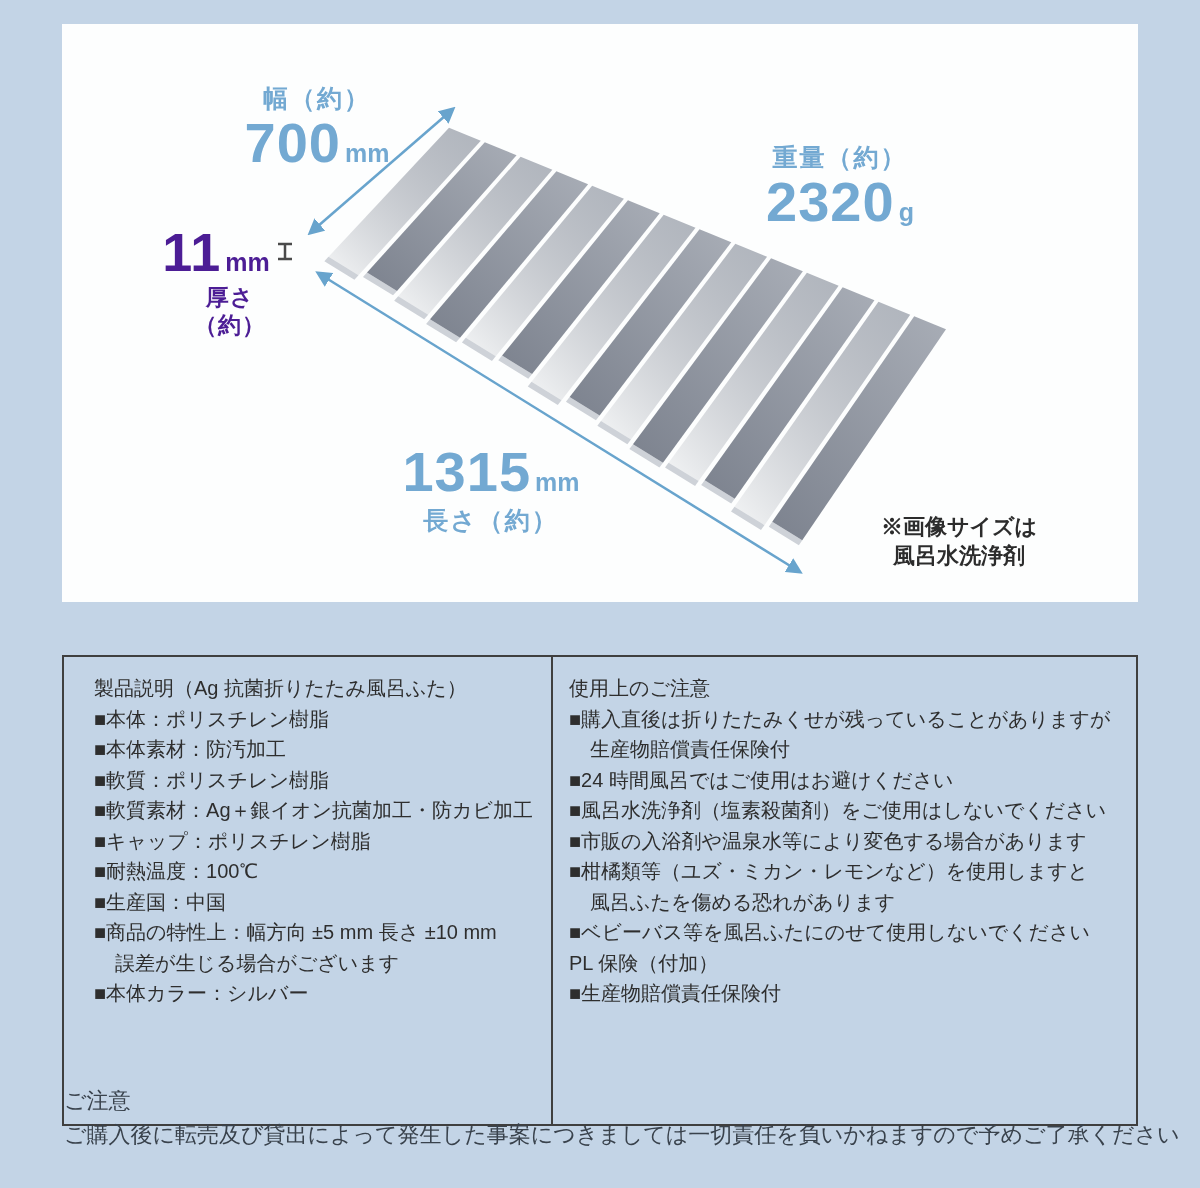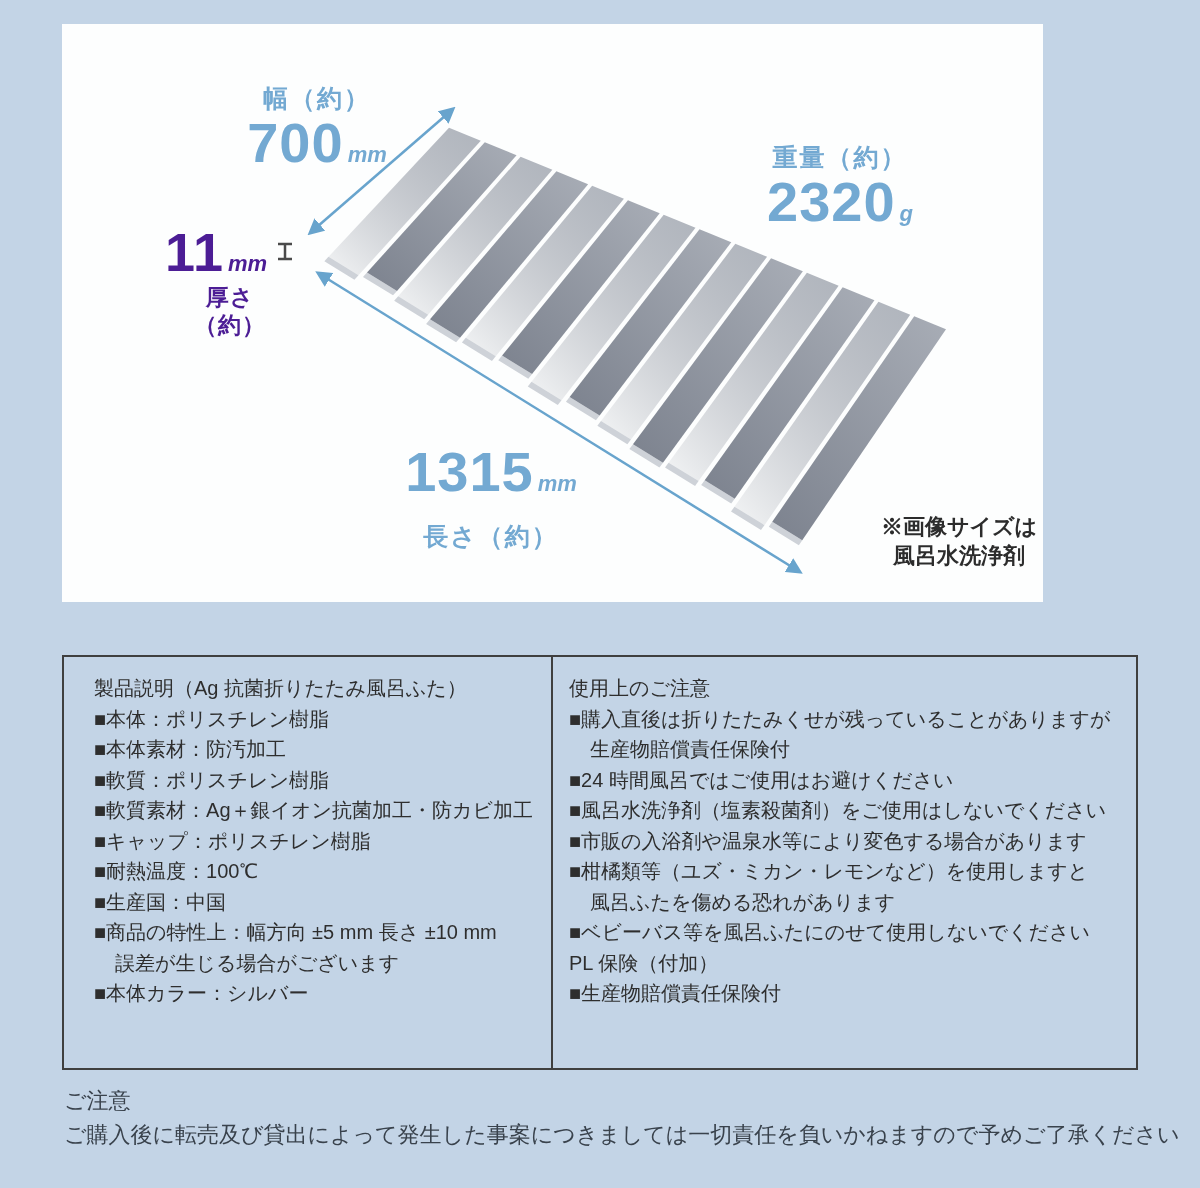--- a/index.html
+++ b/index.html
@@ -1,31 +1,31 @@
 <!DOCTYPE html>
 <html><head>
 <meta charset="utf-8">
 <style>
   html,body{margin:0;padding:0;background:#c3d4e6;}
   .page{position:relative;width:1200px;height:1188px;background:#c3d4e6;overflow:hidden;
         font-family:"Liberation Sans",sans-serif;}
-  .card{position:absolute;left:62px;top:24px;width:981px;height:578px;background:#fdfefe;}
+  .card{position:absolute;left:62px;top:24px;width:1076px;height:578px;background:#fdfefe;}
   .illus{position:absolute;left:0;top:0;}
   .dim{position:absolute;text-align:center;}
   .dim-label{font-size:25px;font-weight:bold;letter-spacing:2px;line-height:28px;}
   .blue{color:#73a9d2;}
   .dim-value{display:flex;align-items:baseline;justify-content:center;line-height:1;margin-top:3px;}
   .dim-value .num{font-size:56px;font-weight:bold;letter-spacing:1px;}
-  .dim-value .unit{font-size:22px;font-weight:bold;margin-left:4px;font-style:italic;}
+  .dim-value .unit{font-size:25px;font-weight:bold;margin-left:4px;}
   .thickness{color:#4c1d95;}
   .thickness .num{font-size:54px;}
   .thickness .dim-label{font-size:23px;letter-spacing:1px;}
   .image-note{position:absolute;font-size:22px;font-weight:bold;color:#2c2c2c;
               line-height:29px;text-align:center;}
-  .spec-box{position:absolute;left:62px;top:655px;width:1076px;height:415px;
+  .spec-box{position:absolute;left:62px;top:655px;width:1076px;height:471px;
             border:2px solid #3f3f3f;box-sizing:border-box;display:flex;color:#2e2e2e;}
   .spec-col{padding:16px 6px 0 30px;box-sizing:border-box;}
   .spec-col.left{width:489px;border-right:2px solid #3f3f3f;}
   .spec-col.right{flex:1;padding-left:16px;}
   .spec-title,.spec-line{font-size:20px;line-height:30.5px;white-space:nowrap;}
   .spec-line.indent{padding-left:21px;}
   .footer{position:absolute;left:64px;top:1084px;color:#39424c;}
   .footer-title{font-size:22px;line-height:34px;}
   .footer-body{font-size:22px;line-height:34px;}
 </style>
@@ -110,21 +110,21 @@
           <span class="unit">mm</span>
       </div>
       <div class="dim-label" style="margin-top:4px;margin-left:28px;">厚さ（約）</div>
     </div>
 
     <div class="dim blue" style="left:329px;top:417px;width:200px;">
       <div class="dim-value">
         <span class="num">1315</span>
           <span class="unit">mm</span>
       </div>
-      <div class="dim-label" style="margin-top:22px;">長さ（約）</div>
+      <div class="dim-label" style="margin-top:6px;">長さ（約）</div>
     </div>
 
     <div class="image-note" style="left:797px;top:488px;width:200px;">
       <div>※画像サイズは</div>
       <div>風呂水洗浄剤</div>
     </div>
   </section>
 
   <section class="spec-box">
     <div class="spec-col left">

